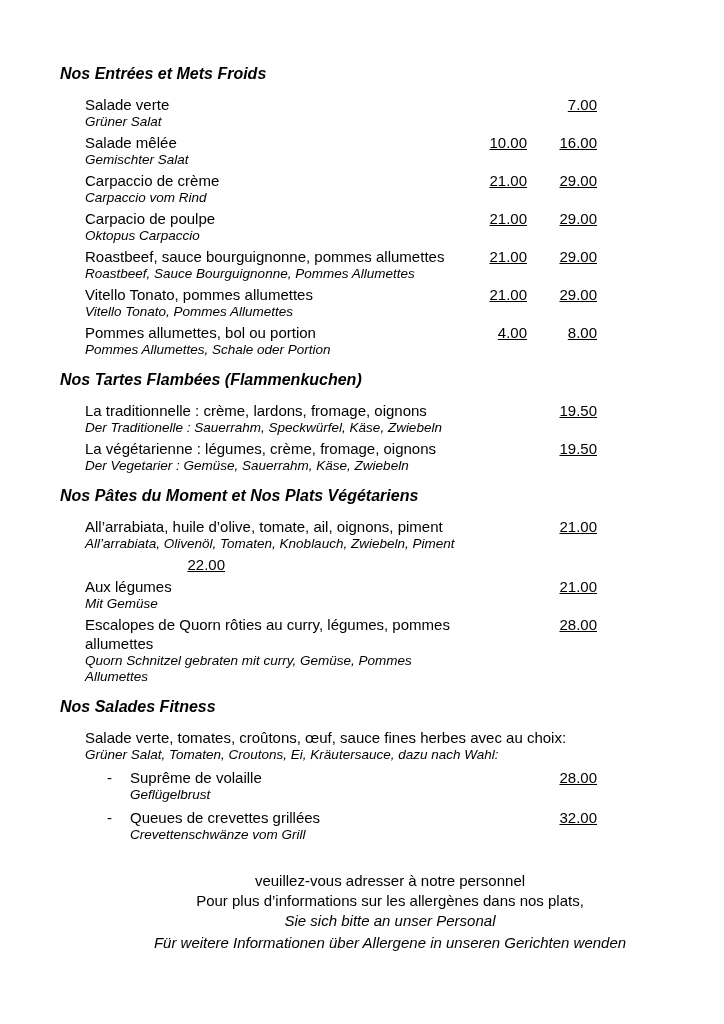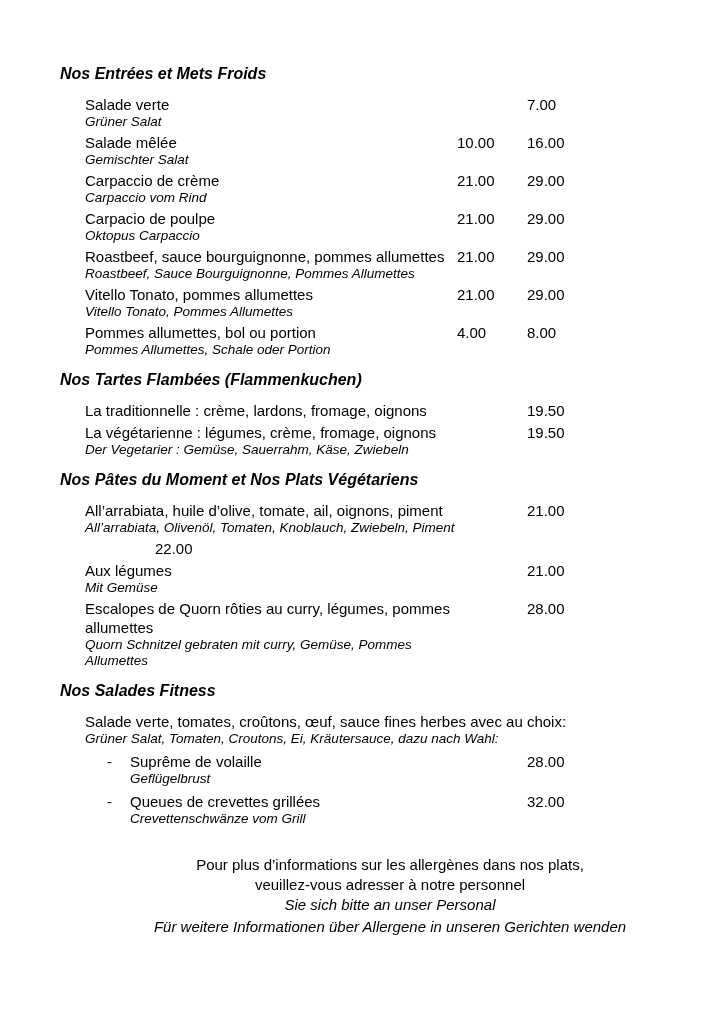--- a/index.html
+++ b/index.html
@@ -19,21 +19,21 @@
     font-weight: bold;
     font-style: italic;
     line-height: 19px;
     margin-bottom: 12px;
   }
 
   .row { display: flex; align-items: flex-start; margin-bottom: 3px; padding-left: 25px; }
   .name { flex: 1; min-width: 0; }
   .fr { font-size: 15px; line-height: 19px; }
   .de { font-size: 13.5px; font-style: italic; line-height: 16px; }
-  .price { width: 70px; text-align: left; font-size: 15px; line-height: 19px; flex: none; }
+  .price { width: 70px; text-align: right; font-size: 15px; line-height: 19px; flex: none; text-decoration: underline; }
 
   .intro { padding-left: 25px; margin-bottom: 5px; }
   .row.dashed { padding-left: 47px; margin-bottom: 5px; }
   .bullet { width: 23px; flex: none; font-size: 15px; line-height: 19px; }
 
   .footer { width: 660px; text-align: center; margin-top: 28px; }
   .f-fr { font-size: 15px; line-height: 20px; }
   .f-de { font-size: 15px; line-height: 19px; font-style: italic; }
   .f-de.first { margin-top: 3px; }
 </style>
@@ -109,20 +109,21 @@
         <div class="price">8.00</div>
       </div>
     </div>
 
     <div class="menu-section">
       <div class="section-title">Nos Tartes Flambées (Flammenkuchen)</div>
 
       <div class="row">
         <div class="name">
           <div class="fr">La traditionnelle : crème, lardons, fromage, oignons</div>
+          <div class="de">Der Traditionelle : Sauerrahm, Speckwürfel, Käse, Zwiebeln</div>
         </div>
         <div class="price"></div>
         <div class="price">19.50</div>
       </div>
 
       <div class="row">
         <div class="name">
           <div class="fr">La végétarienne : légumes, crème, fromage, oignons</div>
           <div class="de">Der Vegetarier : Gemüse, Sauerrahm, Käse, Zwiebeln</div>
         </div>
@@ -192,18 +193,18 @@
           <div class="de">Crevettenschwänze vom Grill</div>
         </div>
         <div class="price"></div>
         <div class="price">32.00</div>
       </div>
     </div>
 
   </div>
 
   <div class="footer">
+    <div class="f-fr">veuillez-vous adresser à notre personnel</div>
     <div class="f-fr">Pour plus d’informations sur les allergènes dans nos plats,</div>
-    <div class="f-fr">veuillez-vous adresser à notre personnel</div>
     <div class="f-de">Sie sich bitte an unser Personal</div>
     <div class="f-de first">Für weitere Informationen über Allergene in unseren Gerichten wenden</div>
   </div>
 </div>
 
 </body></html>

